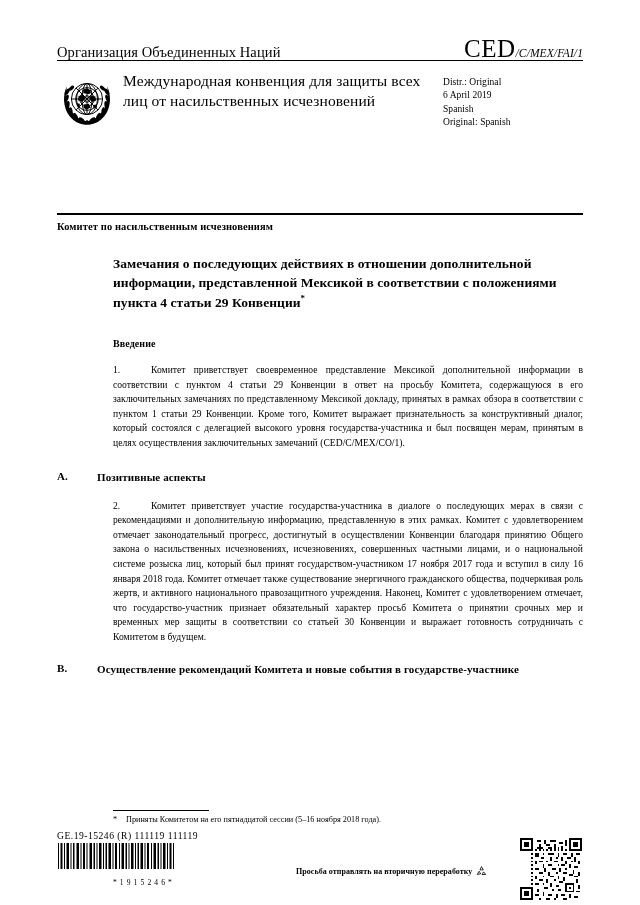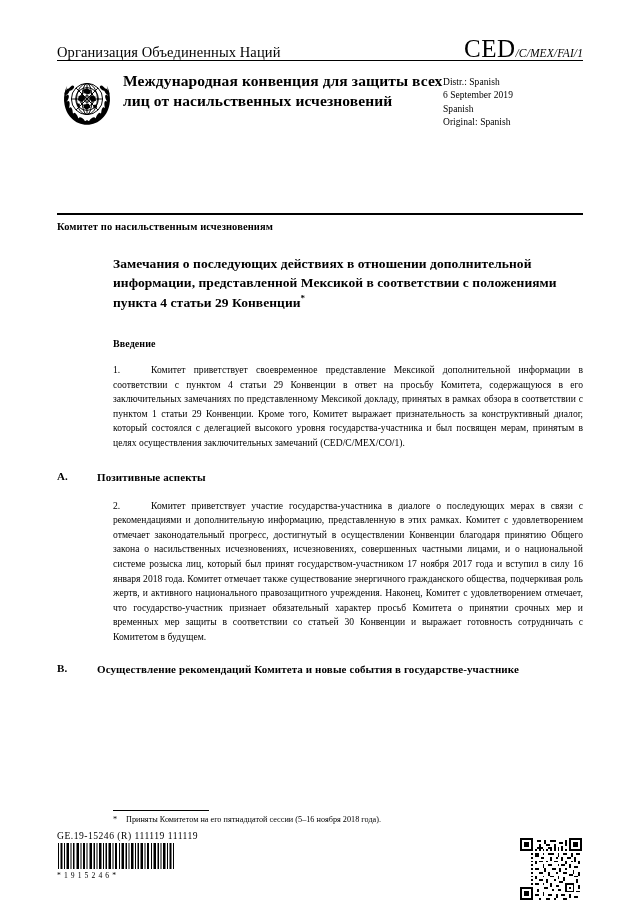--- a/index.html
+++ b/index.html
@@ -87,21 +87,21 @@
   }
   .emblem {
     display: block;
     width: 60px;
     height: 60px;
   }
   .conv-title {
     flex: 1 1 auto;
     padding-top: 1px;
     font-size: 15.5px;
-    font-weight: bold;
+    font-weight: normal;
     line-height: 1.28;
     letter-spacing: 0.1px;
   }
   .distr-block {
     flex: 0 0 140px;
     width: 140px;
     padding-top: 6px;
     font-size: 9.5px;
     line-height: 1.42;
     letter-spacing: 0.05px;
@@ -228,22 +228,22 @@
   .barcode {
     display: block;
     width: 118px;
     height: 26px;
   }
   .barcode-digits {
     display: block;
     width: 118px;
     font-size: 7.6px;
     letter-spacing: 3.1px;
-    text-align: left;
-    margin-top: 2px;
+    text-align: right;
+    margin-top: 9px;
     font-family: "Liberation Serif", serif;
   }
 
   .recycle-line {
     position: absolute;
     left: 296px;
     top: 865px;
     display: flex;
     align-items: center;
     gap: 3px;
@@ -328,22 +328,22 @@
           <ellipse cx="76" cy="27" rx="5.5" ry="2.8" transform="rotate(42 76 27)"></ellipse>
 
           <path d="M44 84 L50 80 L56 84 L50 86 Z"></path>
         </g>
       </svg>
     </div>
 
     <div class="conv-title">Международная конвенция для защиты всех лиц от насильственных исчезновений</div>
 
     <div class="distr-block">
-      <div>Distr.: Spanish</div>
-      <div>6 September 2019</div>
+      <div>Distr.: Original</div>
+      <div>6 April 2019</div>
       <div>Spanish</div>
       <div>Original: Spanish</div>
     </div>
   </div>
 
   <div class="rule-thick"></div>
   <div class="committee">Комитет по насильственным исчезновениям</div>
 
   <div class="body-col">
 
@@ -412,20 +412,30 @@
         <rect x="207" y="0" width="2" height="52"></rect>
           <rect x="212" y="0" width="5" height="52"></rect>
         <rect x="220" y="0" width="2" height="52"></rect>
           <rect x="225" y="0" width="4" height="52"></rect>
         <rect x="232" y="0" width="2" height="52"></rect>
       </g>
     </svg>
     <span class="barcode-digits">*1915246*</span>
   </div>
 
+  <div class="recycle-line">
+    <span>Просьба отправлять на вторичную переработку</span>
+    <svg class="recycle-icon" viewBox="0 0 24 24" aria-hidden="true">
+      <g fill="none" stroke="#000" stroke-width="1.5" stroke-linejoin="round">
+        <path d="M12 3 L15.4 9 L12.6 9 L9.2 9 Z"></path>
+        <path d="M4.2 17.5 L7.6 11.5 L9 13.9 L10.4 16.3 Z"></path>
+        <path d="M19.8 17.5 L13 17.5 L14.4 15.1 L15.8 12.7 Z"></path>
+      </g>
+    </svg>
+  </div>
 
   <div class="qr-wrap">
     <svg class="qr" viewBox="0 0 33 33" shape-rendering="crispEdges" aria-hidden="true">
       <rect width="33" height="33" fill="#fff"></rect>
       <g fill="#000">
 
         <rect x="0" y="0" width="7" height="1"></rect>
           <rect x="0" y="6" width="7" height="1"></rect>
         <rect x="0" y="0" width="1" height="7"></rect>
           <rect x="6" y="0" width="1" height="7"></rect>

